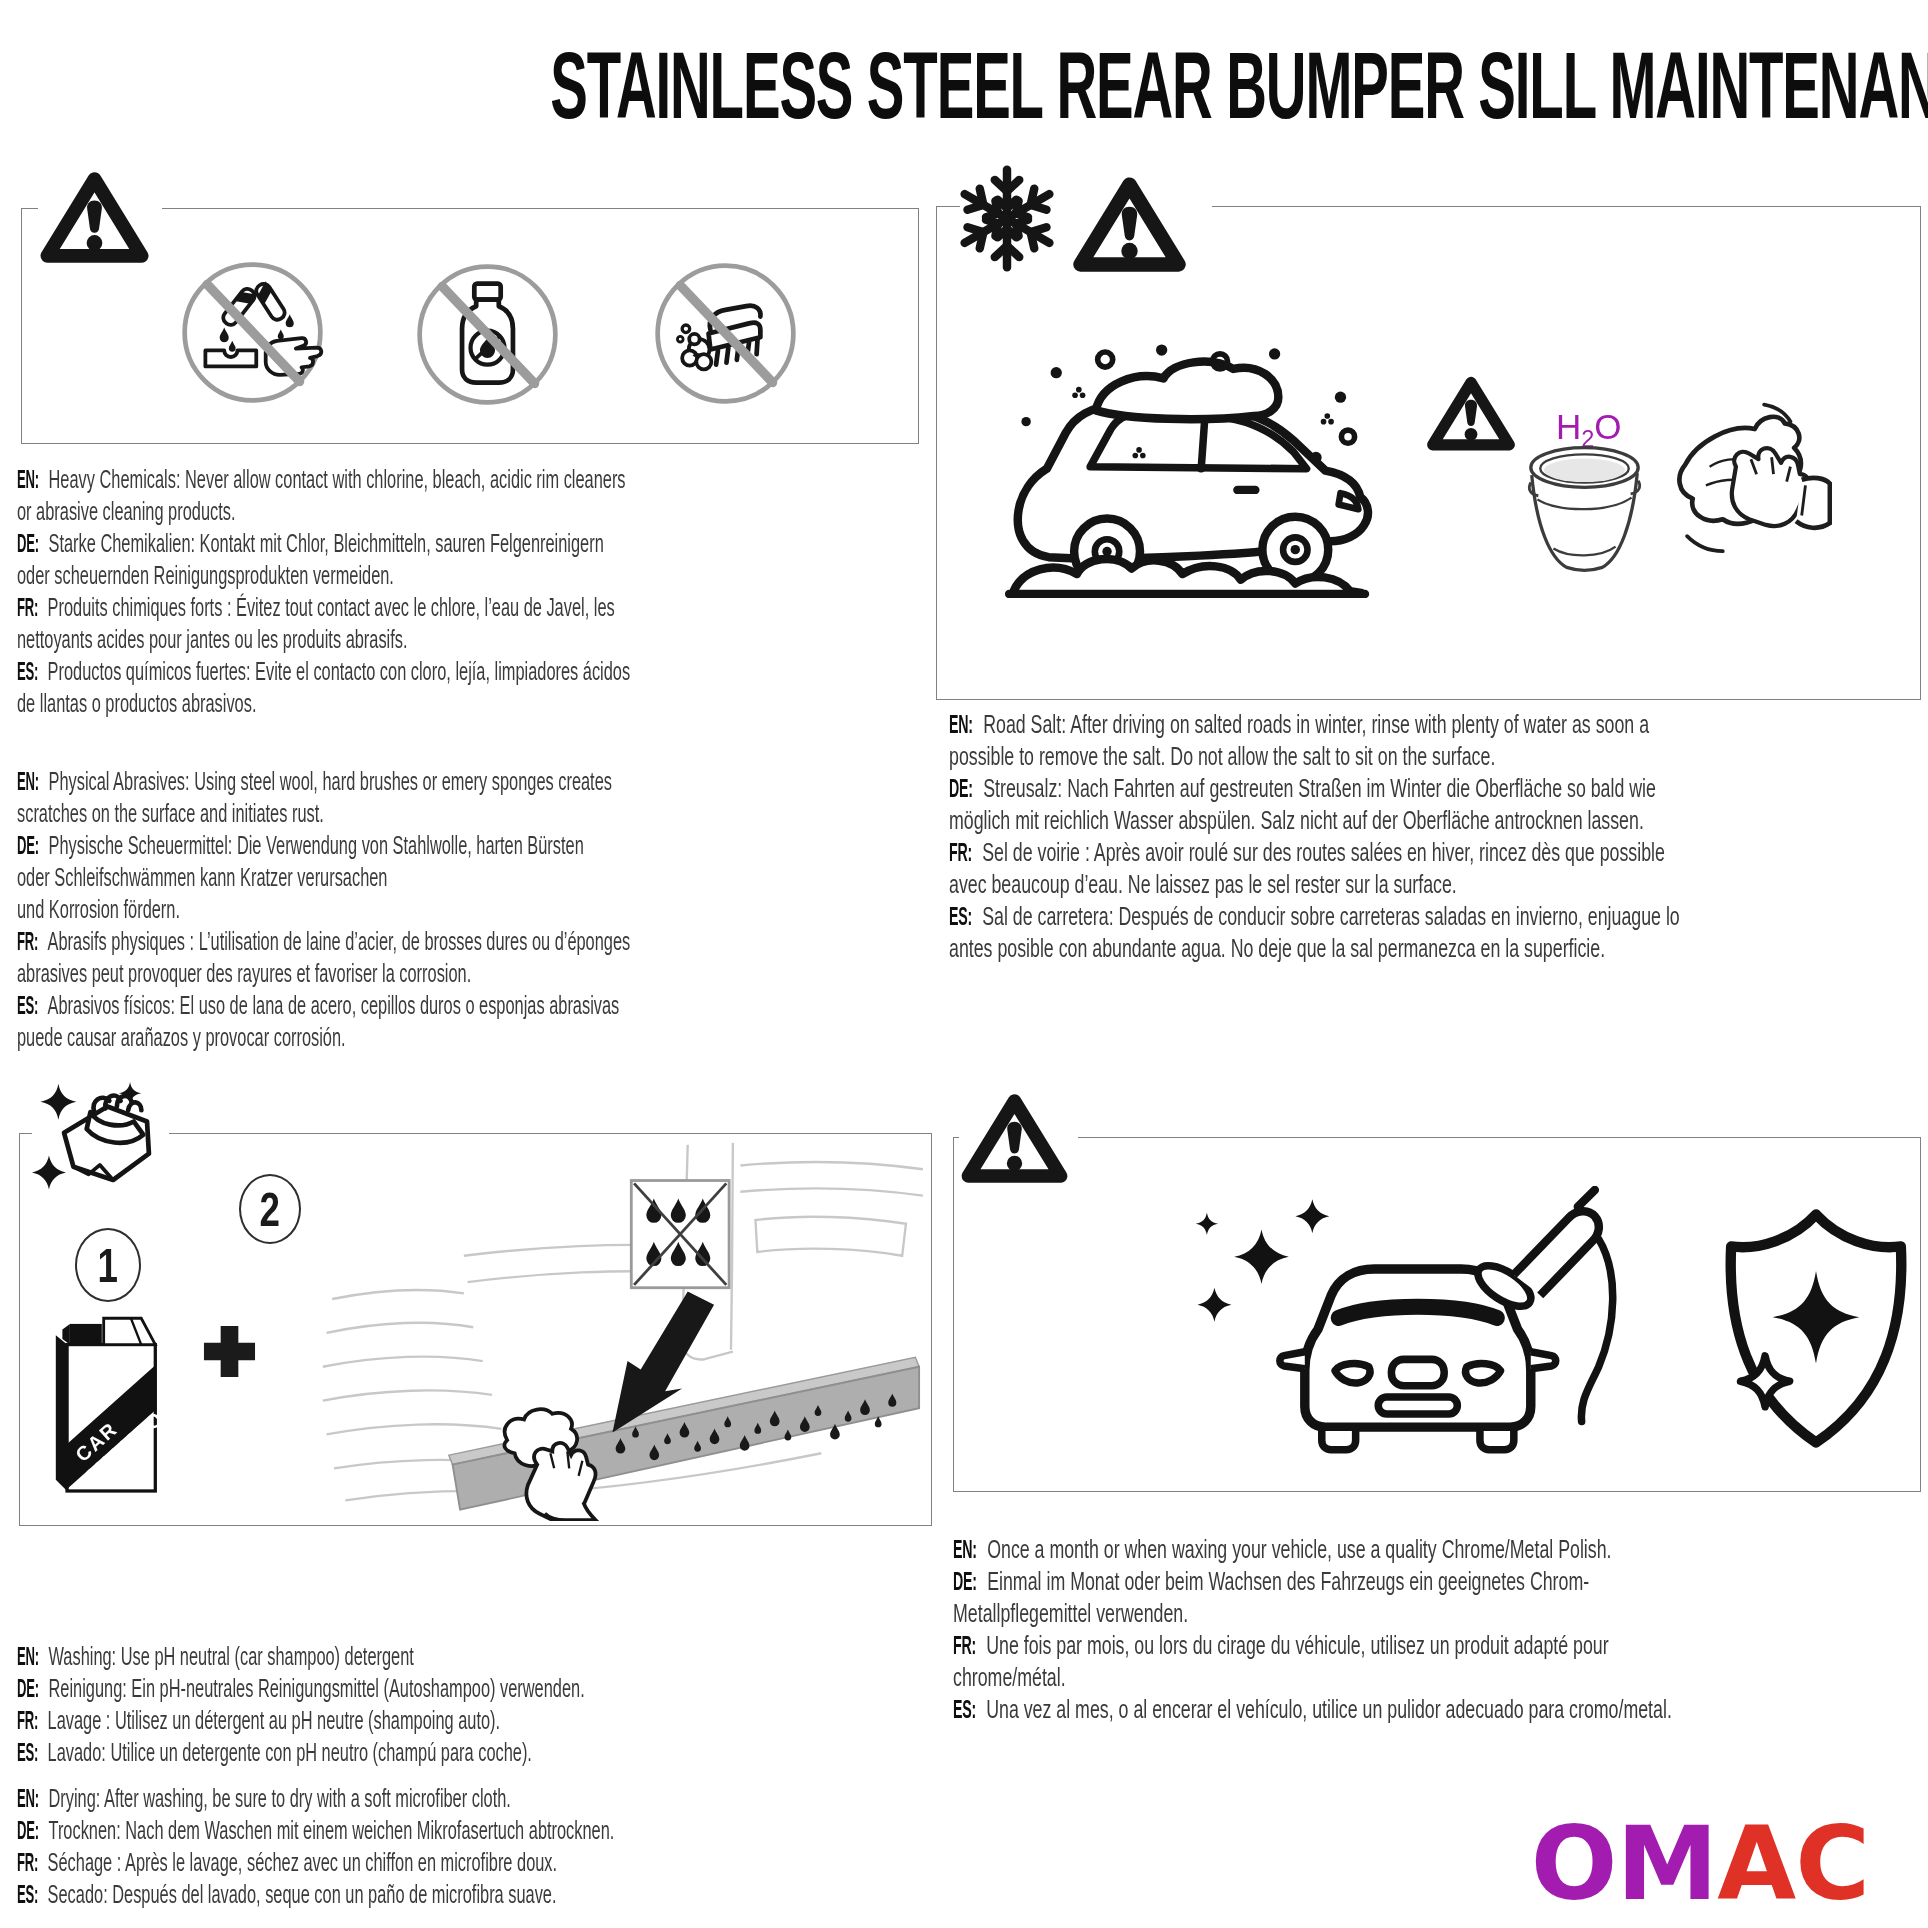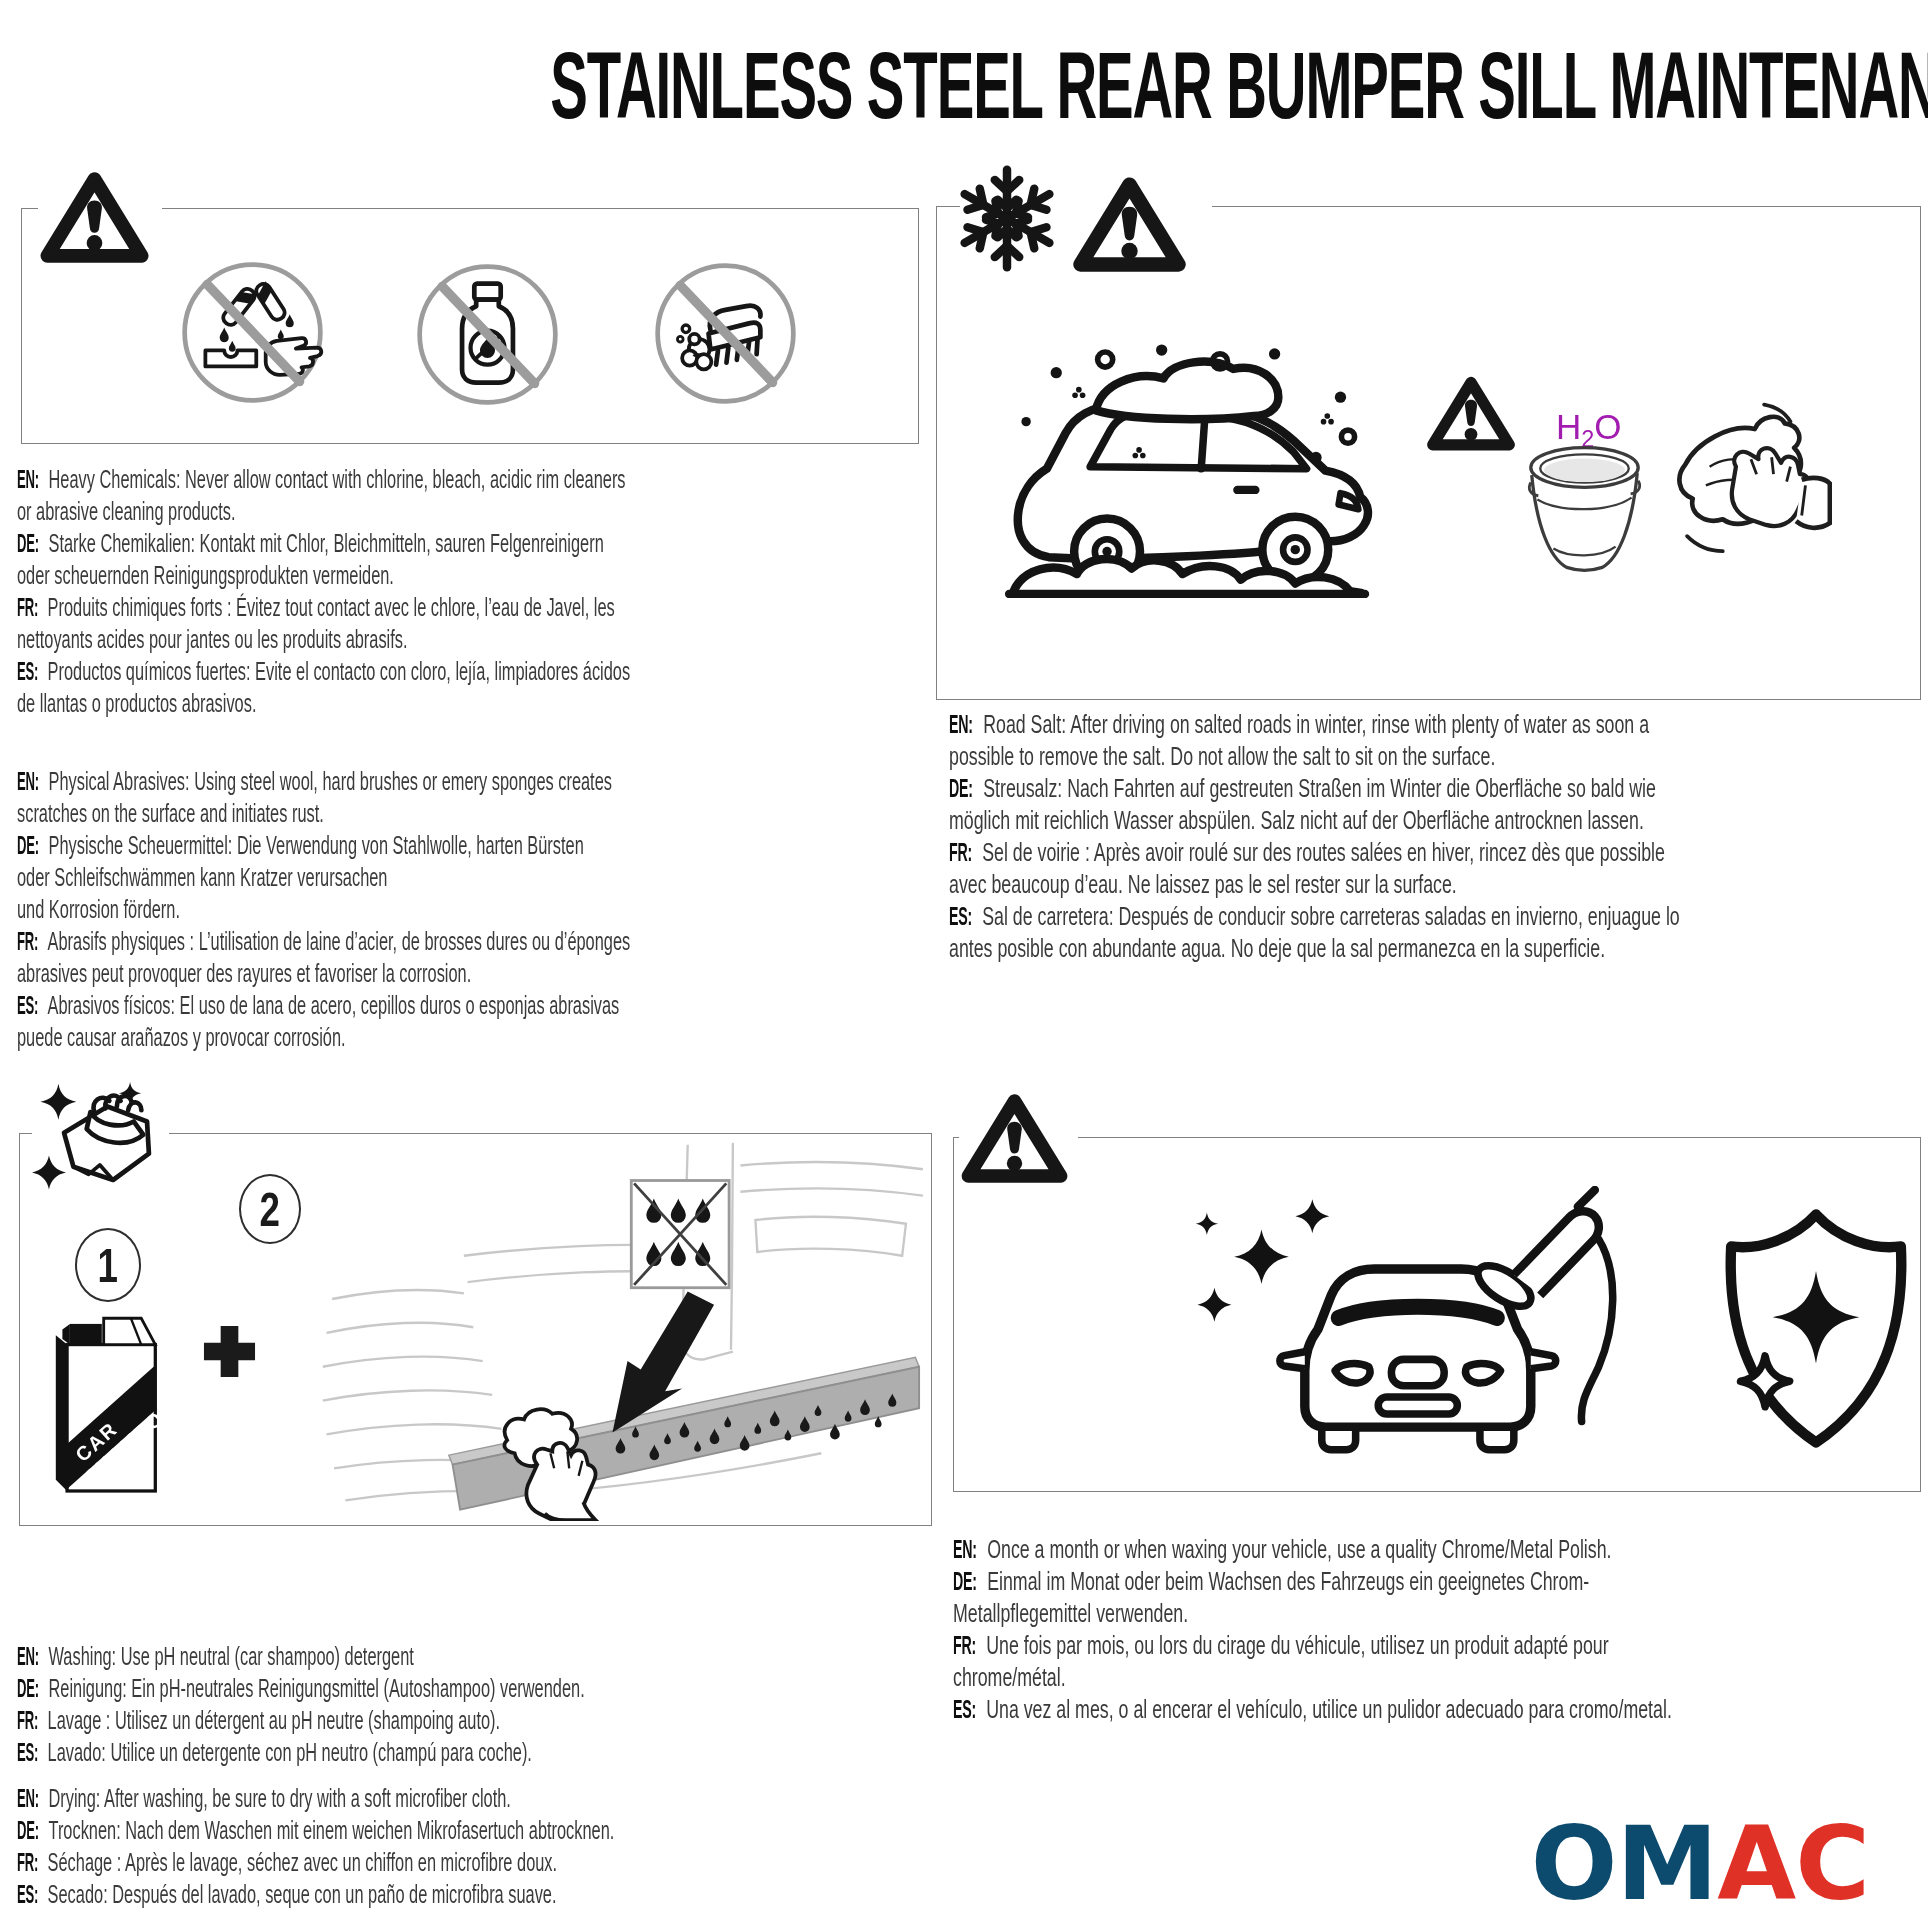--- a/index.html
+++ b/index.html
@@ -18,21 +18,21 @@
   .lbl{font-weight:700;color:#0f0f0f;display:inline-block;transform:scaleX(0.80);
        transform-origin:left 70%;margin-right:6.6px;letter-spacing:-0.5px;}
   .lbl:empty{margin-right:0;}
   .badge{position:absolute;border:2.8px solid #2e2e2e;border-radius:50%;background:#fff;
          display:flex;align-items:center;justify-content:center;z-index:2;}
   .badge span{font-weight:700;font-size:49px;color:#1b1b1b;display:inline-block;transform:scaleX(0.75);}
   .h2o{position:absolute;font-size:35px;color:#a21caf;z-index:2;}
   .h2o sub{font-size:23.5px;}
   .logo{position:absolute;left:1488px;top:1804px;width:424px;text-align:center;z-index:2;
         font-family:"DejaVu Sans",sans-serif;font-weight:700;font-size:102px;letter-spacing:-0.9px;}
-  .logo .om{color:#0c4a6e;margin-top:46px;}
+  .logo .om{color:#a21caf;margin-top:46px;}
   .logo .ac{color:#e03127;}
 </style>
 </head>
 <body>
 
 <div class="canvas">
 
   <svg width="0" height="0" style="position:absolute" aria-hidden="true">
     <defs>
       <symbol id="warn-tri" viewBox="0 0 120 104">

